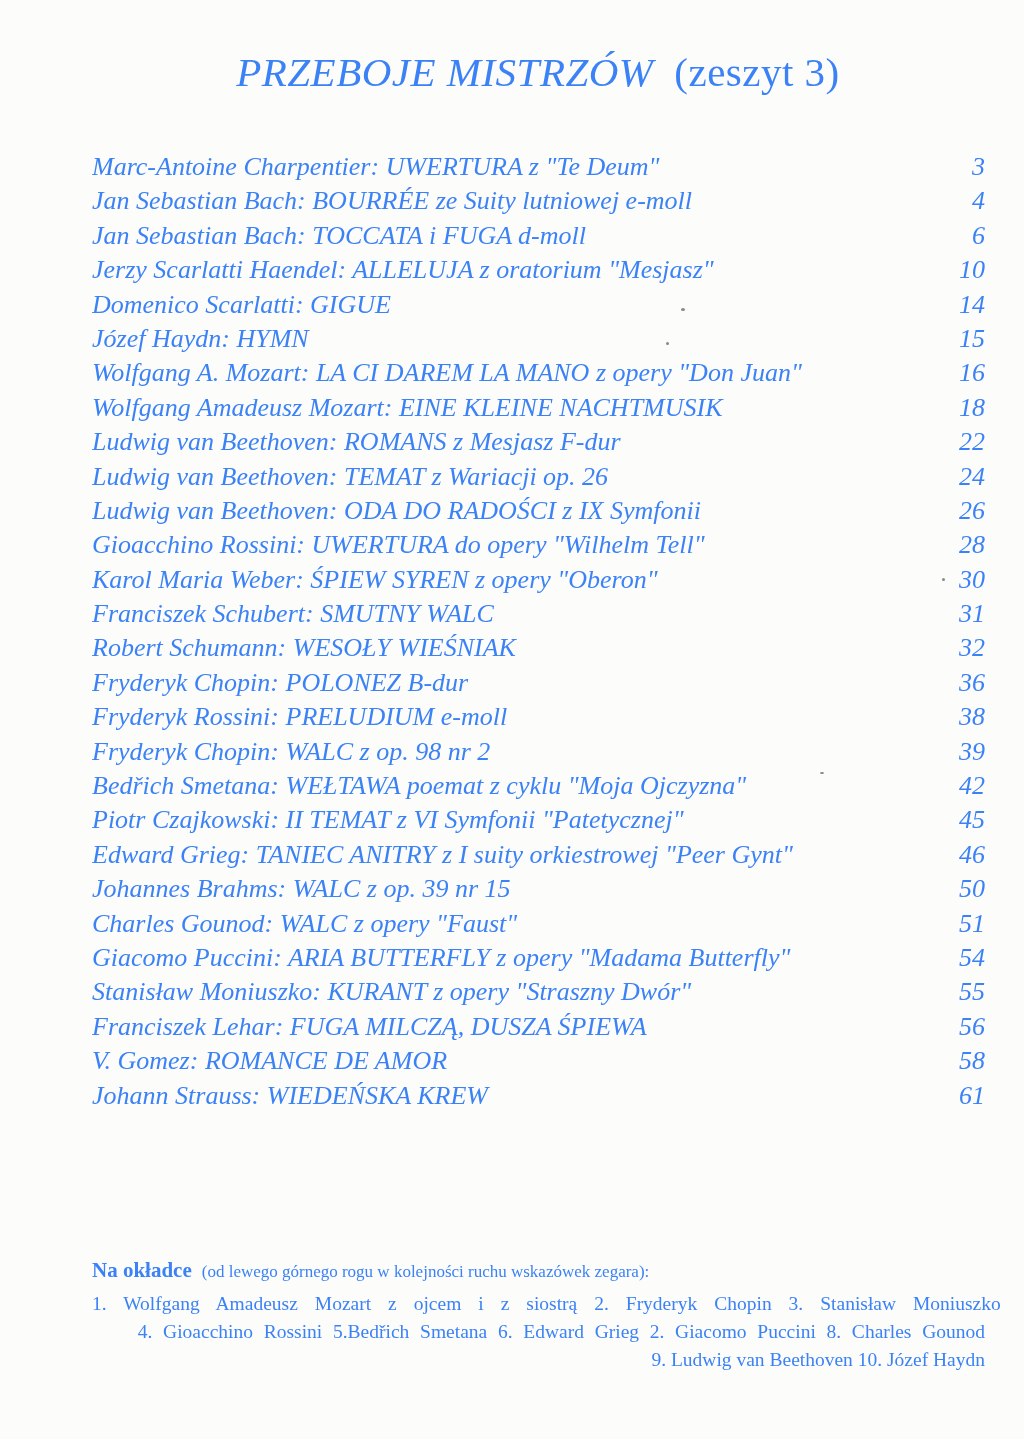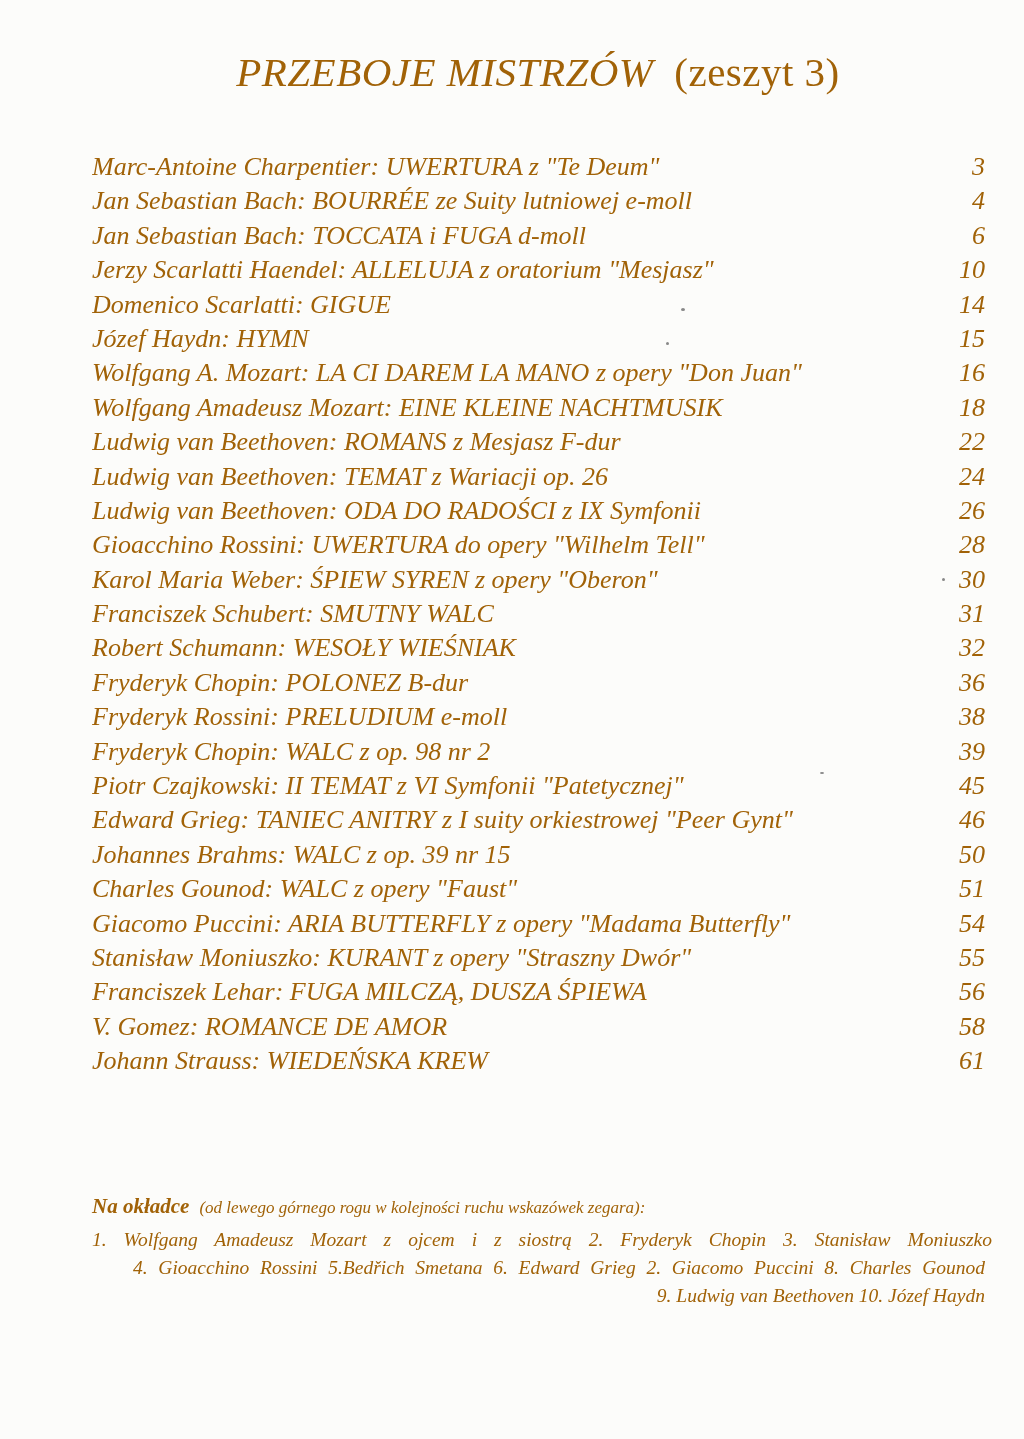--- a/index.html
+++ b/index.html
@@ -6,21 +6,21 @@
     margin: 0;
     padding: 0;
     background: #e8e8e8;
   }
   .page {
     position: relative;
     width: 1024px;
     height: 1439px;
     margin: 0 auto;
     background: #fcfcfa;
-    color: #a16207;
+    color: #3b82f6;
     font-family: "Liberation Serif", "DejaVu Serif", serif;
     overflow: hidden;
   }
   .title {
     position: absolute;
     top: 48px;
     left: 92px;
     right: 40px;
     margin: 0;
     text-align: center;
@@ -56,22 +56,21 @@
     overflow: hidden;
   }
   .toc-page {
     flex: 0 0 52px;
     text-align: right;
   }
   .footer {
     position: absolute;
     left: 92px;
     right: 39px;
-    top: 1194px;
-    font-style: italic;
+    top: 1258px;
   }
   .footer-head {
     margin-bottom: 6px;
     line-height: 24px;
   }
   .fh-bold {
     font-weight: bold;
     font-size: 21px;
   }
   .fh-note {
@@ -175,20 +174,24 @@
         <span class="toc-text">Fryderyk Chopin: POLONEZ B-dur</span>
         <span class="toc-page">36</span>
       </div>
       <div class="toc-row">
         <span class="toc-text">Fryderyk Rossini: PRELUDIUM e-moll</span>
         <span class="toc-page">38</span>
       </div>
       <div class="toc-row">
         <span class="toc-text">Fryderyk Chopin: WALC z op. 98 nr 2</span>
         <span class="toc-page">39</span>
+      </div>
+      <div class="toc-row">
+        <span class="toc-text">Bedřich Smetana: WEŁTAWA poemat z cyklu "Moja Ojczyzna"</span>
+        <span class="toc-page">42</span>
       </div>
       <div class="toc-row">
         <span class="toc-text">Piotr Czajkowski: II TEMAT z VI Symfonii "Patetycznej"</span>
         <span class="toc-page">45</span>
       </div>
       <div class="toc-row">
         <span class="toc-text">Edward Grieg: TANIEC ANITRY z I suity orkiestrowej "Peer Gynt"</span>
         <span class="toc-page">46</span>
       </div>
       <div class="toc-row">

